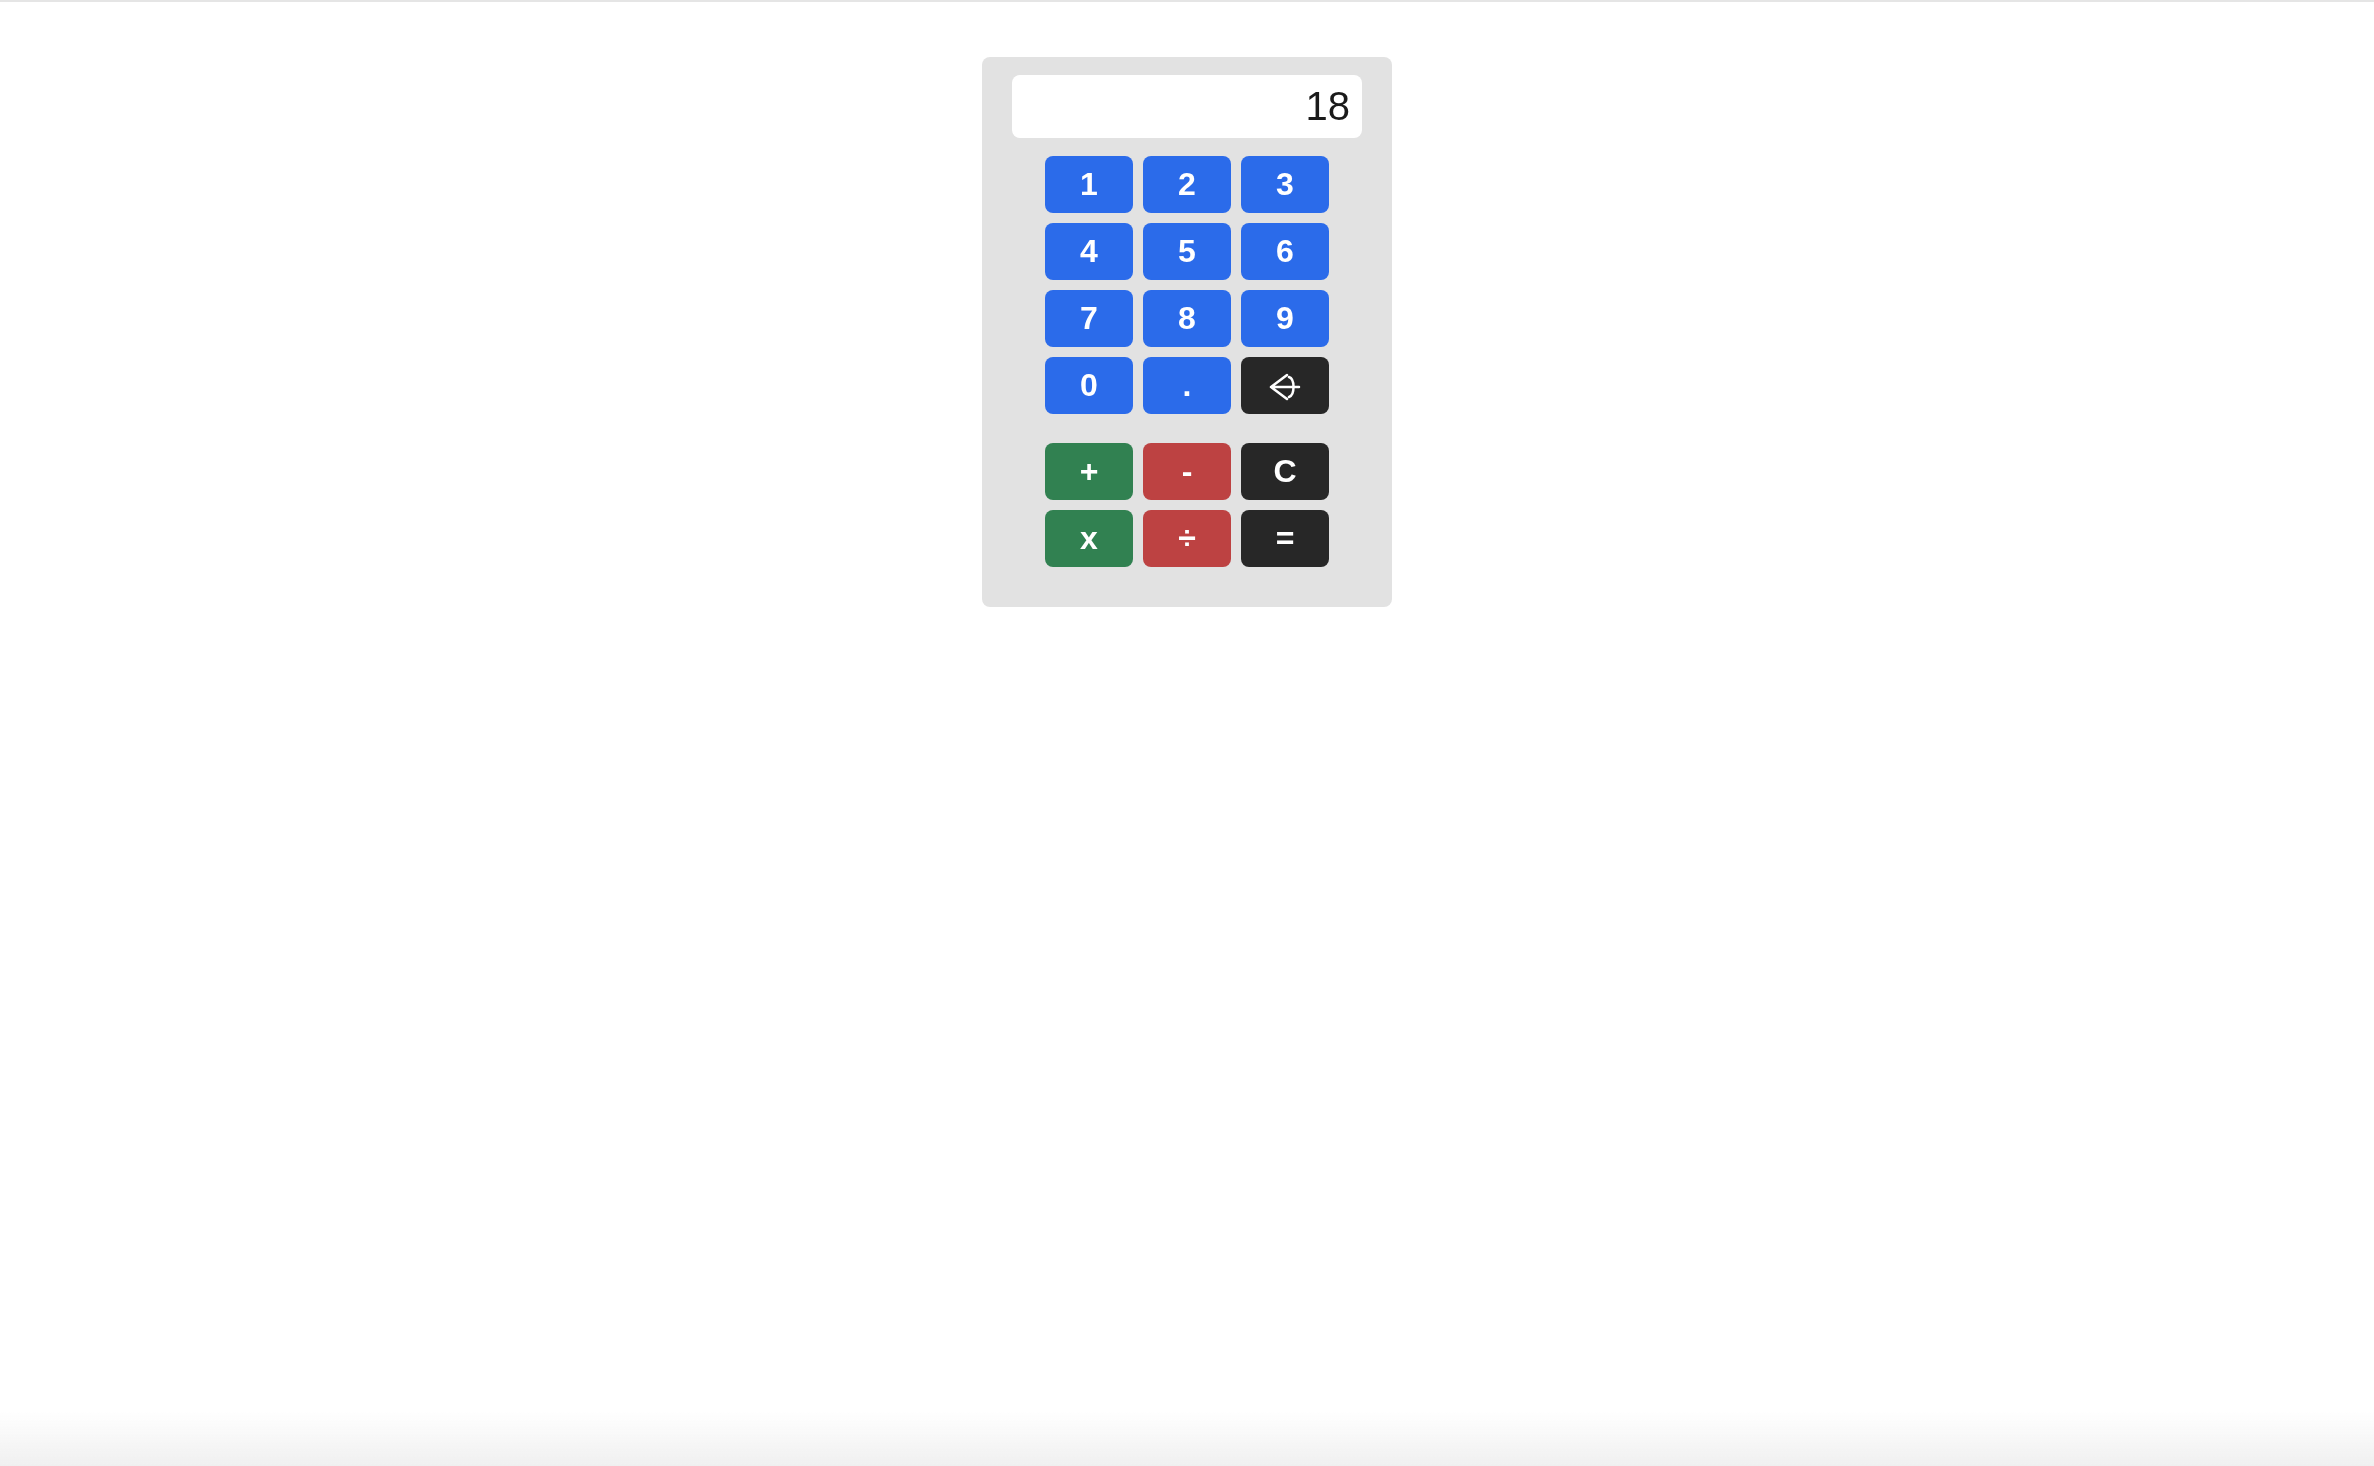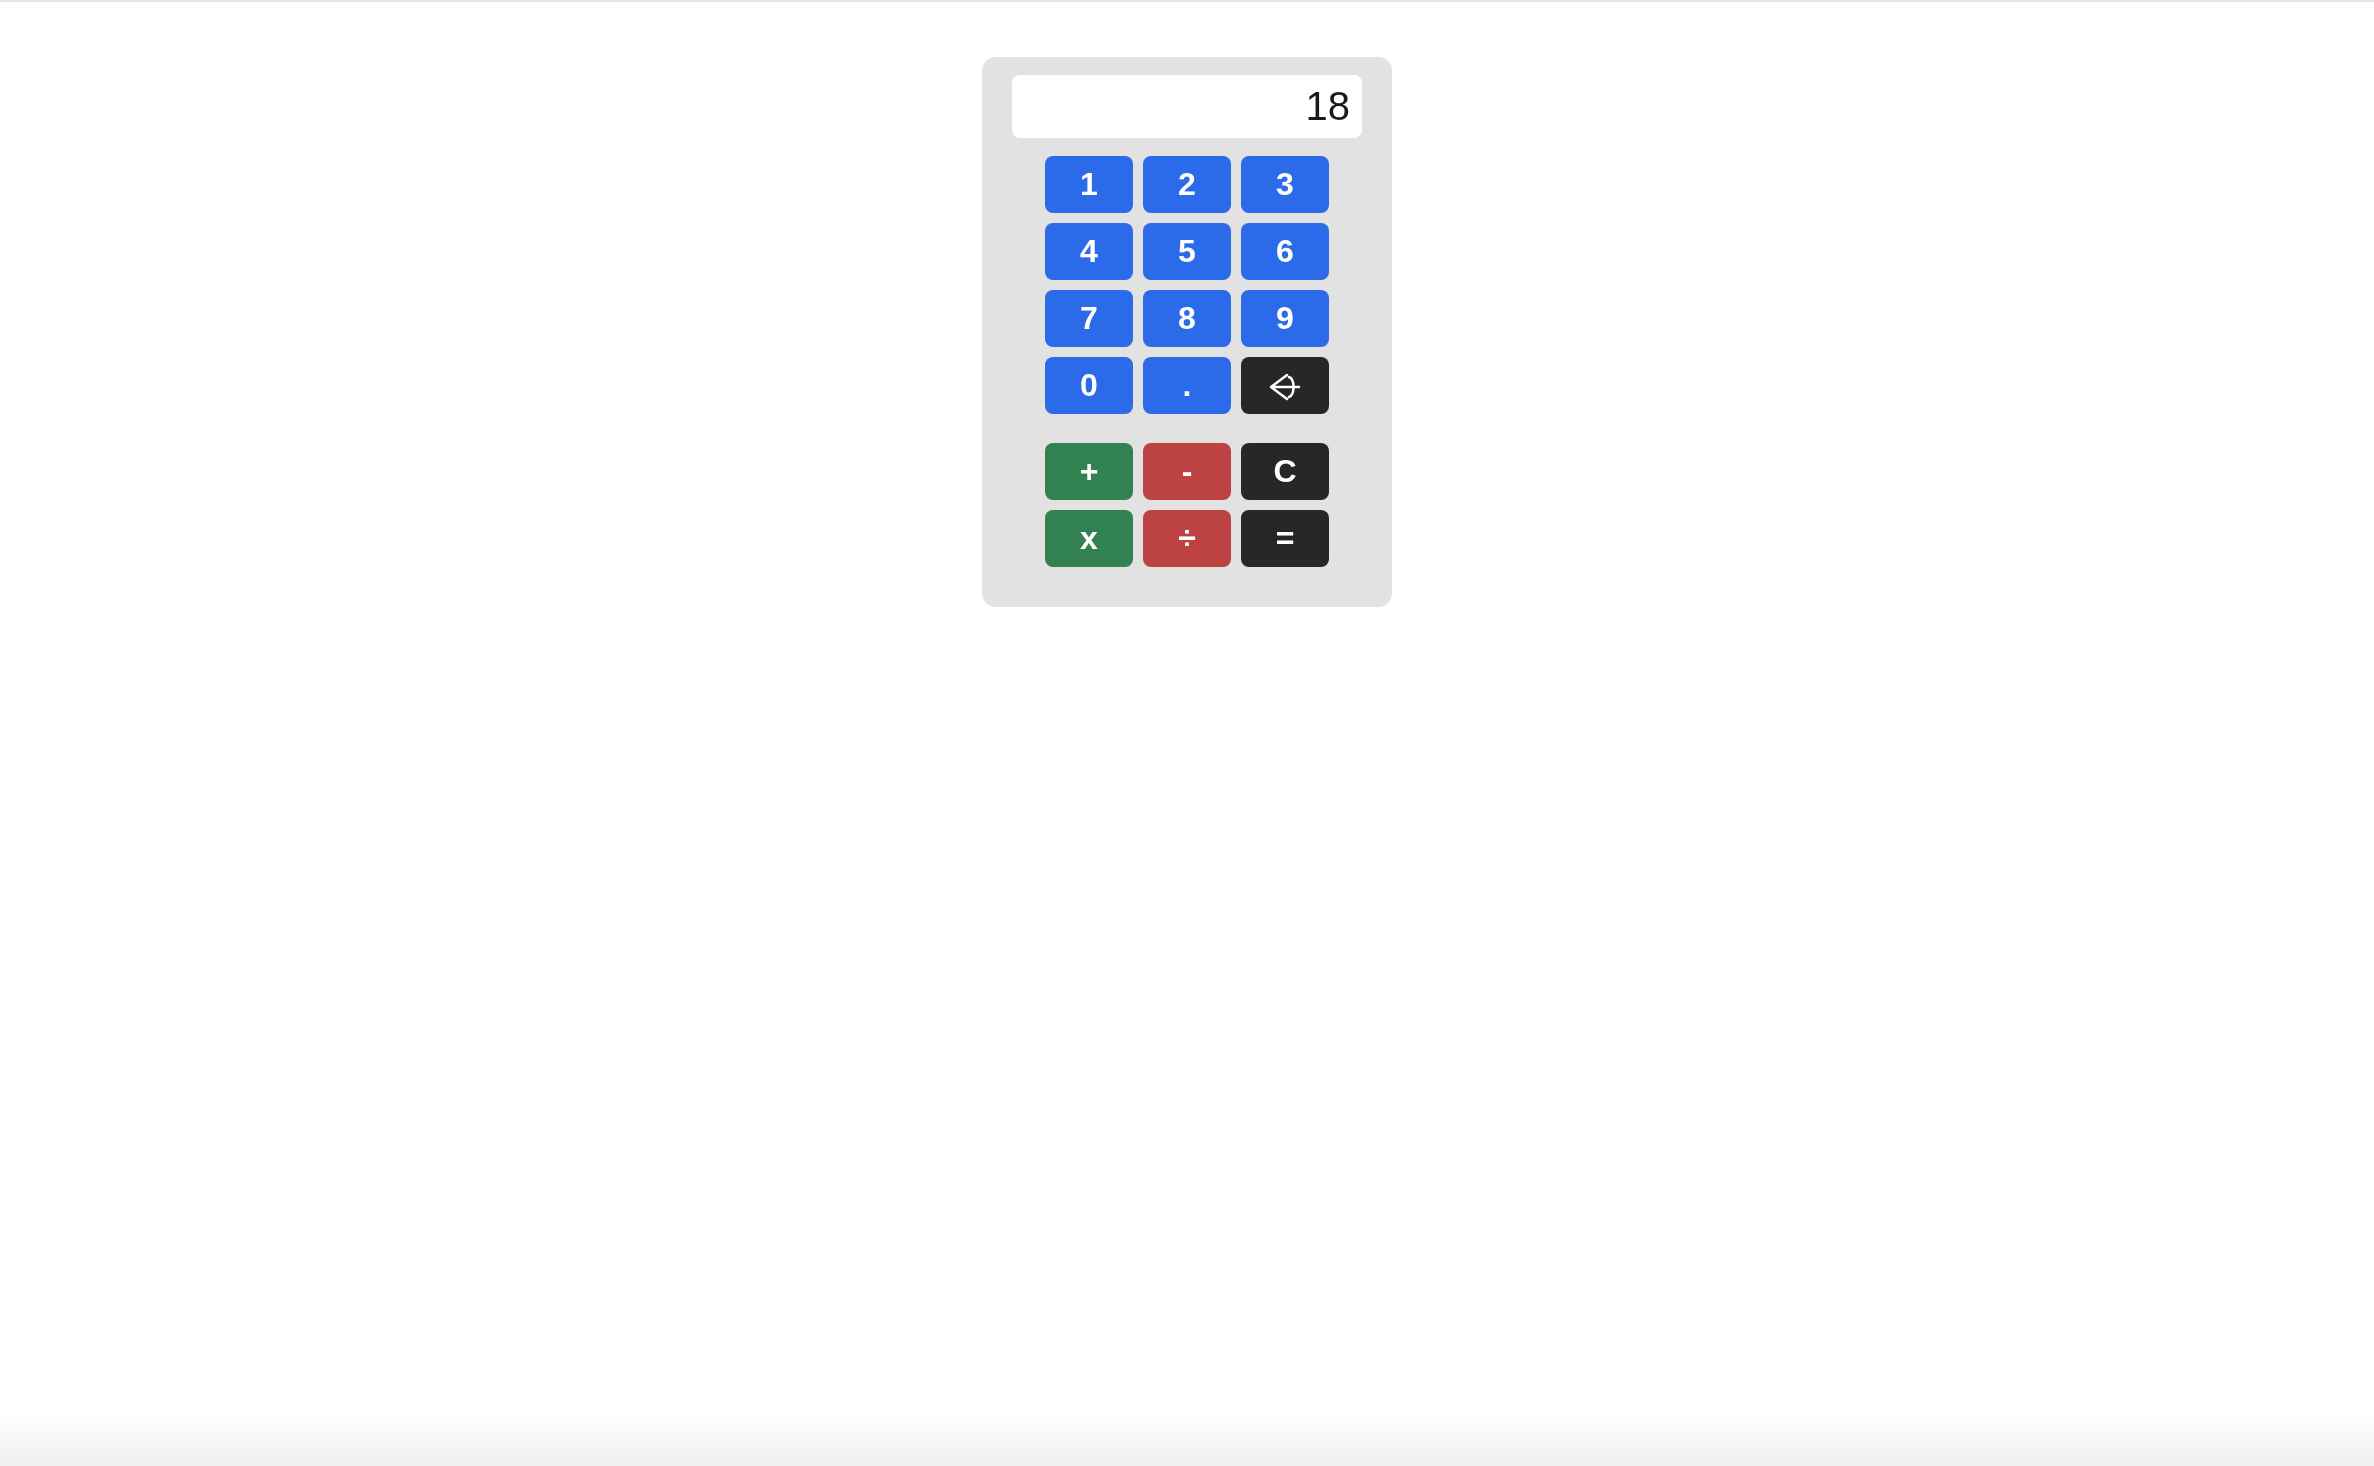--- a/index.html
+++ b/index.html
@@ -25,21 +25,21 @@
     }
     h1 {
       font-size: 47px;
       font-weight: 700;
       color: #1a1a1a;
       letter-spacing: -0.5px;
       margin-bottom: 55px;
     }
     .calc {
       background: #e2e2e2;
-      border-radius: 14px;
+      border-radius: 8px;
       padding: 18px 30px 40px 30px;
       width: 410px;
       display: flex;
       flex-direction: column;
       align-items: center;
     }
     .display {
       width: 100%;
       height: 63px;
       background: #ffffff;

